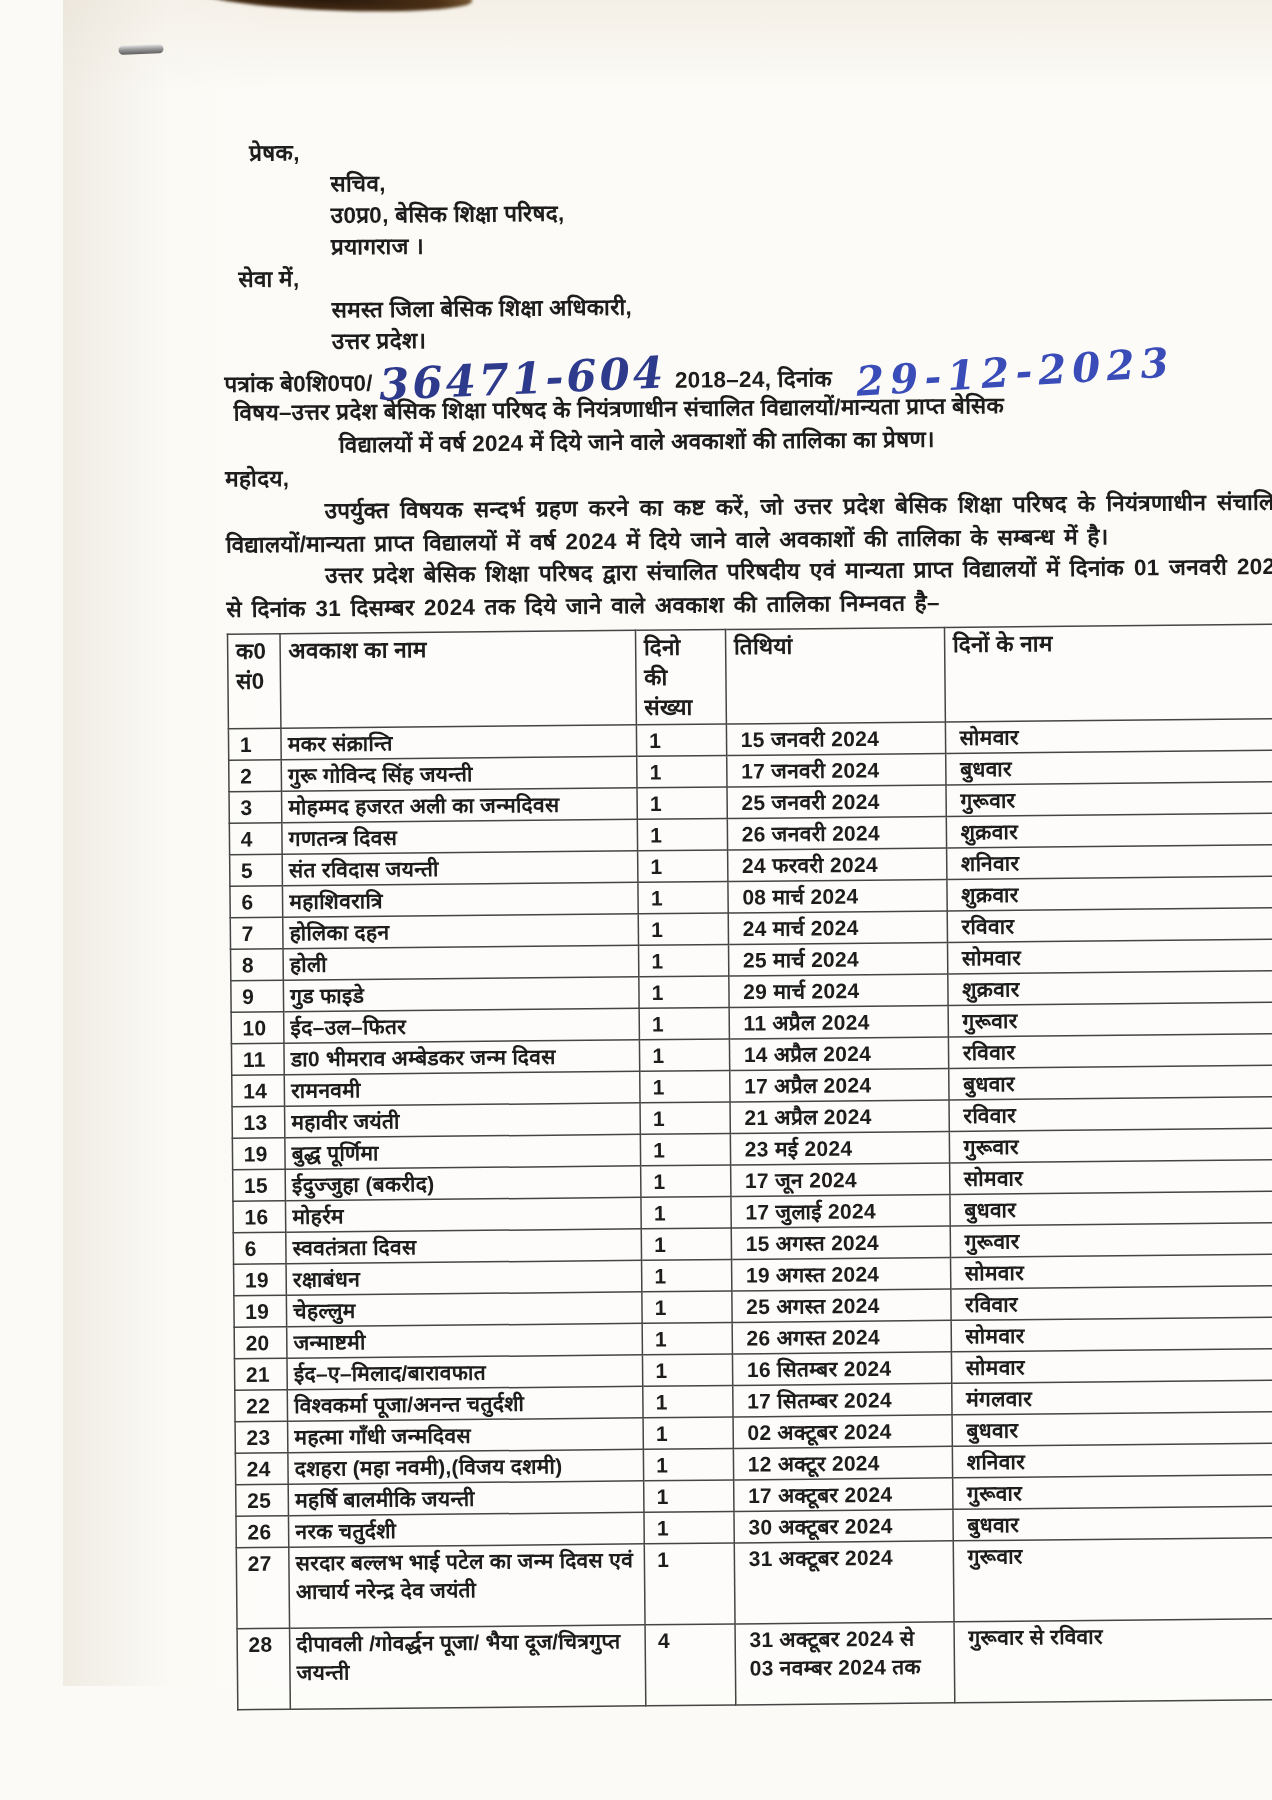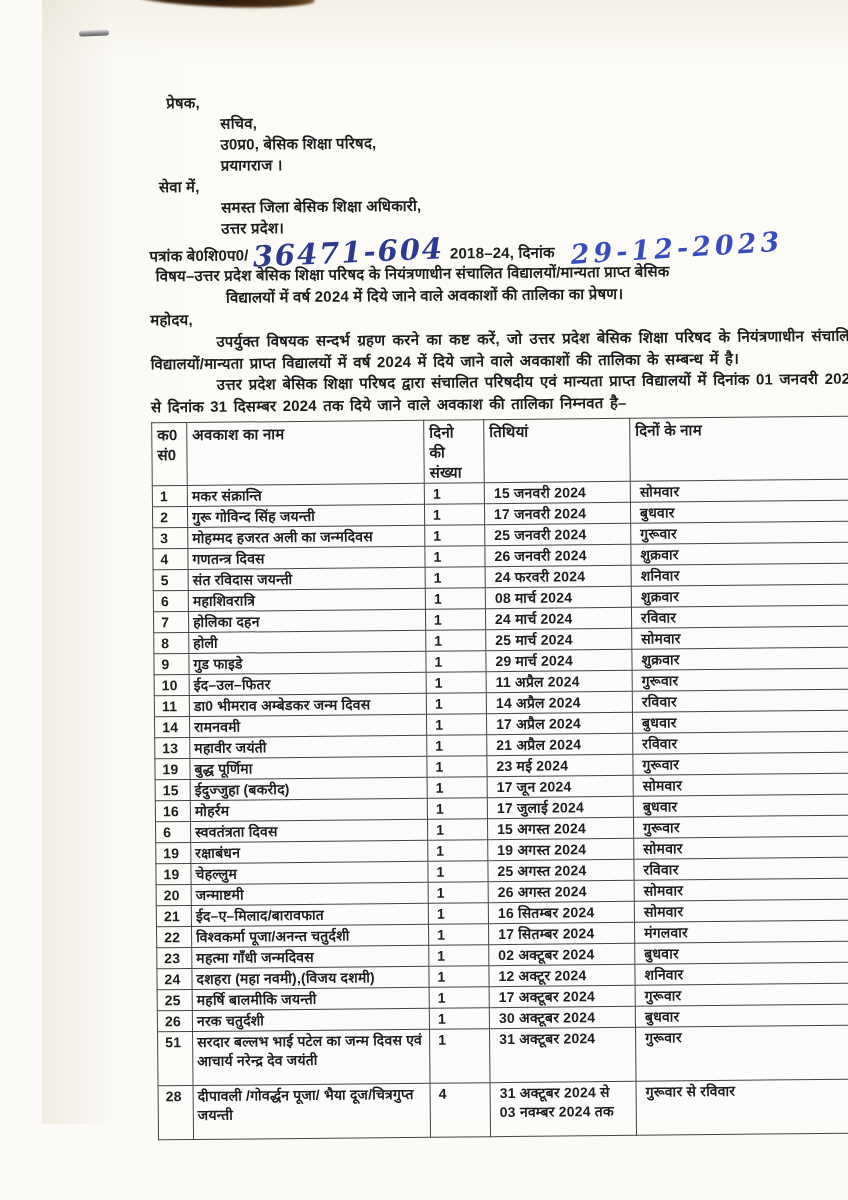--- a/index.html
+++ b/index.html
@@ -328,21 +328,21 @@
               <td class="c-day">गुरूवार</td>
             </tr>
             <tr>
               <td class="c-sno">26</td>
               <td class="c-name">नरक चतुर्दशी</td>
               <td class="c-days">1</td>
               <td class="c-date">30 अक्टूबर 2024</td>
               <td class="c-day">बुधवार</td>
             </tr>
             <tr class="tall">
-              <td class="c-sno">51</td>
+              <td class="c-sno">27</td>
               <td class="c-name wrap">सरदार बल्लभ भाई पटेल का जन्म दिवस एवं आचार्य नरेन्द्र देव जयंती</td>
               <td class="c-days">1</td>
               <td class="c-date wrap">31 अक्टूबर 2024</td>
               <td class="c-day">गुरूवार</td>
             </tr>
             <tr class="tall">
               <td class="c-sno">28</td>
               <td class="c-name wrap">दीपावली /गोवर्द्धन पूजा/ भैया दूज/चित्रगुप्त जयन्ती</td>
               <td class="c-days">4</td>
               <td class="c-date wrap">31 अक्टूबर 2024 से

